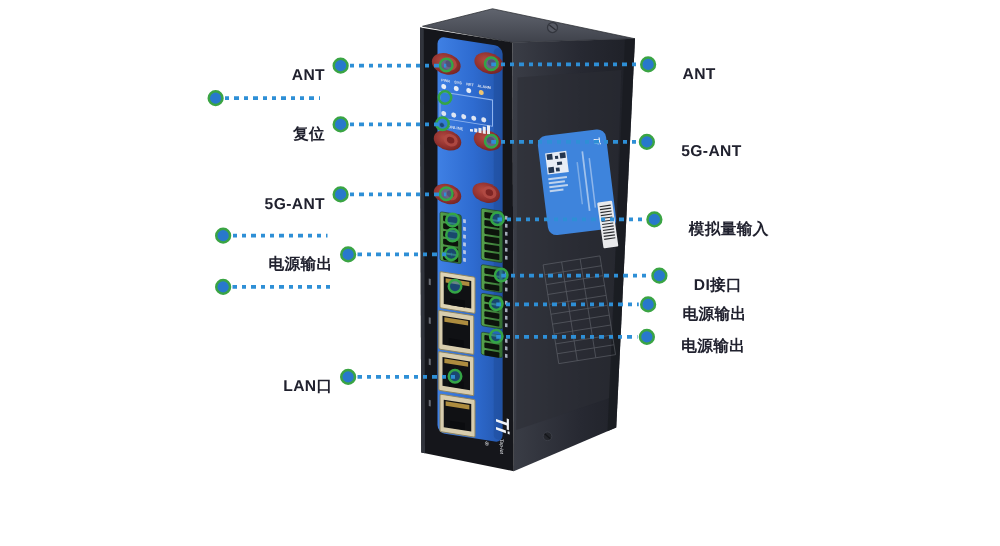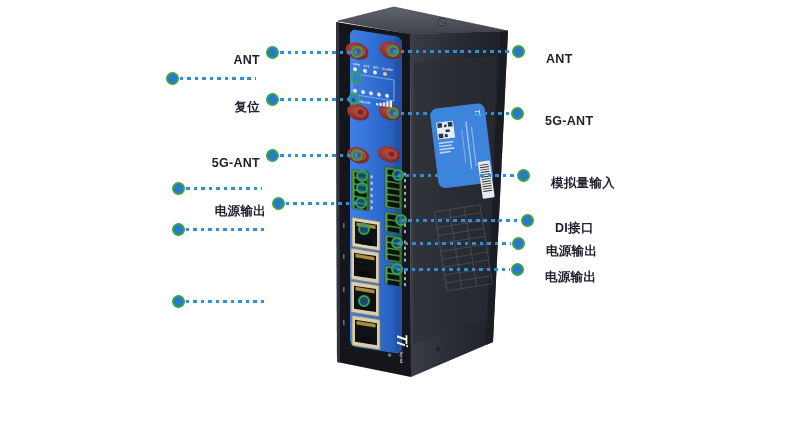--- a/index.html
+++ b/index.html
@@ -347,20 +347,21 @@
   <div class="co co-l" style="left:166px;top:194px">
     <span class="co-label">电源输出</span>
     <span class="co-dot"></span>
     <span class="co-line" style="width:75px"></span>
   </div>
   <div class="co co-l" style="left:166px;top:220px">
     <span class="co-dot"></span>
     <span class="co-line" style="width:78px"></span>
   </div>
   <div class="co co-l" style="left:166px;top:292px">
+    <span class="co-label">LAN口</span>
     <span class="co-dot"></span>
     <span class="co-line" style="width:78px"></span>
   </div>
 
   <div class="co co-r" style="left:393px;top:42px">
     <span class="co-line" style="width:118px"></span>
     <span class="co-dot"></span>
     <span class="co-label">ANT</span>
   </div>
   <div class="co co-r" style="left:393px;top:104px">

